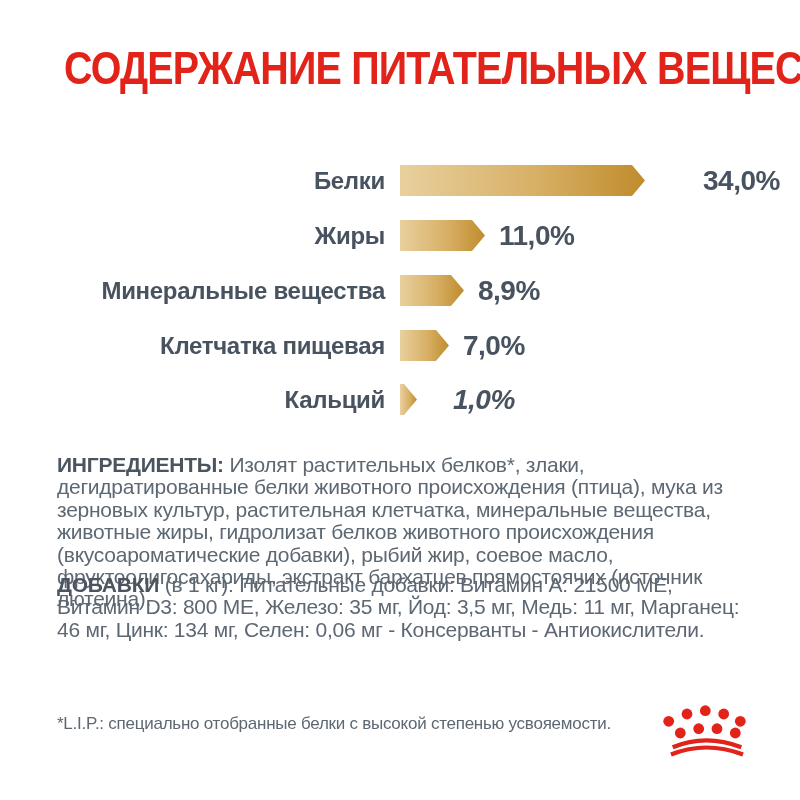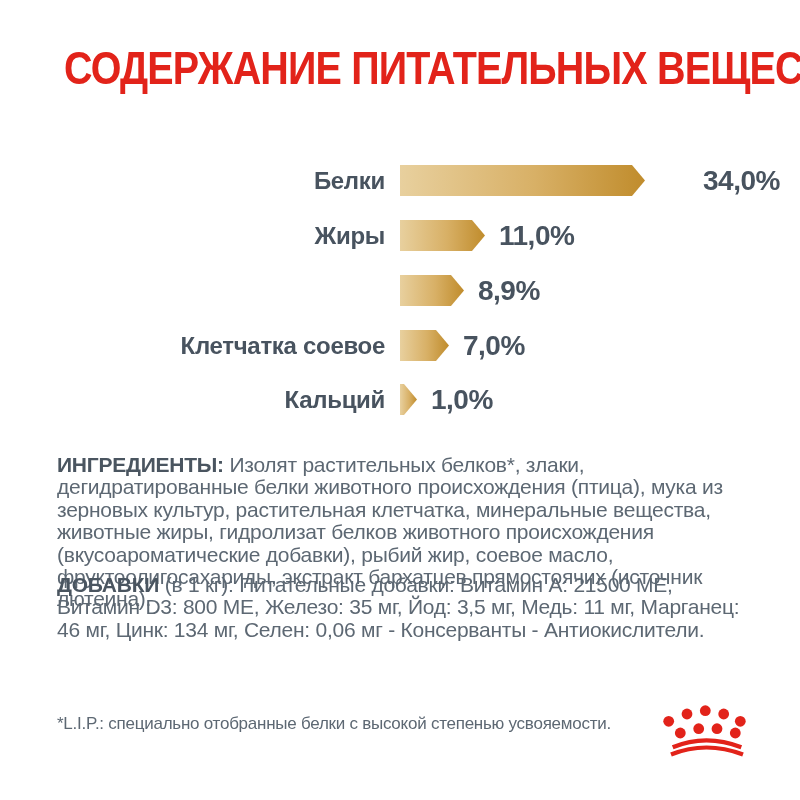--- a/index.html
+++ b/index.html
@@ -53,32 +53,33 @@
       <span class="bar-label">Белки</span>
       <div class="bar" style="width: 245px;"></div>
       <span class="bar-value" style="left: 659px; margin-left: 44px;">34,0%</span>
     </div>
     <div class="chart-row" style="top:220px">
       <span class="bar-label">Жиры</span>
       <div class="bar" style="width: 85px;"></div>
       <span class="bar-value" style="left: 499px;">11,0%</span>
     </div>
     <div class="chart-row" style="top:275px">
+      <span class="bar-label">Минеральные вещества</span>
       <div class="bar" style="width: 64px;"></div>
       <span class="bar-value" style="left: 478px;">8,9%</span>
     </div>
     <div class="chart-row" style="top:330px">
-      <span class="bar-label">Клетчатка соевое</span>
+      <span class="bar-label">Клетчатка пищевая</span>
       <div class="bar" style="width: 49px;"></div>
       <span class="bar-value" style="left: 463px;">7,0%</span>
     </div>
     <div class="chart-row" style="top:384px">
       <span class="bar-label">Кальций</span>
       <div class="bar" style="width: 17px;"></div>
-      <span class="bar-value" style="left: 431px;">1,0%</span>
+      <span class="bar-value" style="left: 453px; font-style: italic;">1,0%</span>
     </div>
   </div>
 
   <p class="section" style="top:433px">
     <b>ИНГРЕДИЕНТЫ:</b>
     <span>Изолят растительных белков*, злаки, дегидратированные белки животного происхождения (птица), мука из зерновых культур, растительная клетчатка, минеральные вещества, животные жиры, гидролизат белков животного происхождения (вкусоароматические добавки), рыбий жир, соевое масло, фруктоолигосахариды, экстракт бархатцев прямостоячих (источник лютеина).</span>
   </p>
 
   <p class="section" style="top:553px">
     <b>ДОБАВКИ</b>

